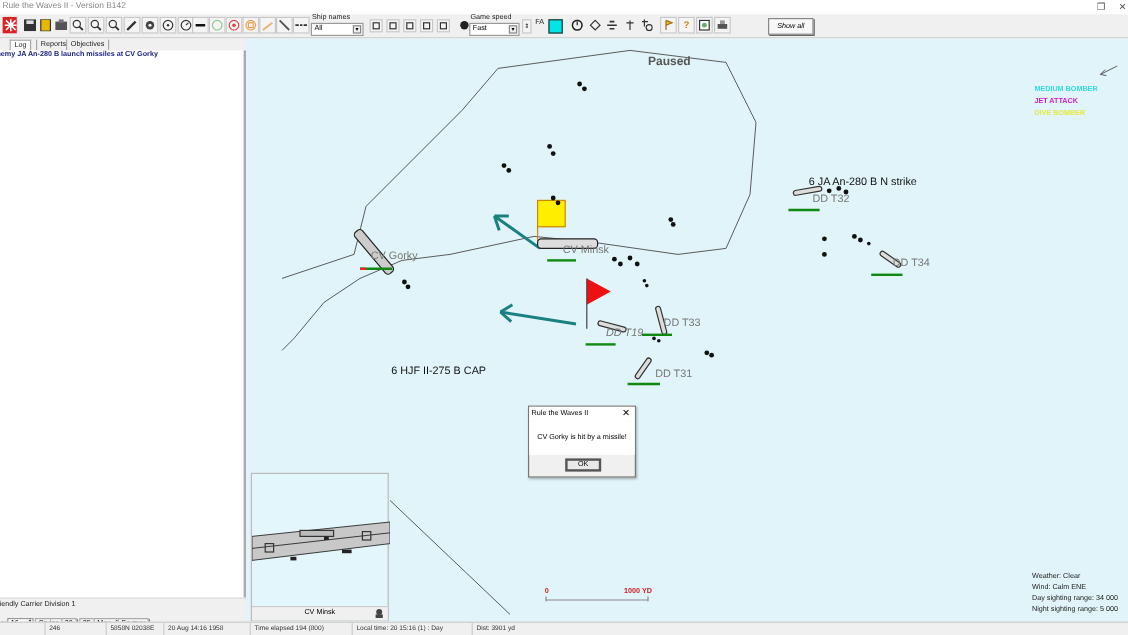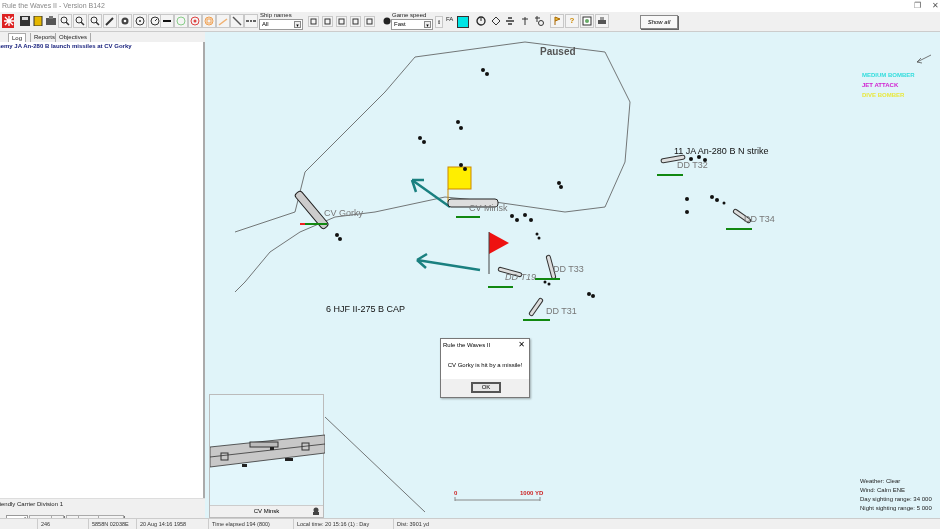--- a/index.html
+++ b/index.html
@@ -353,29 +353,29 @@
         <circle cx="135" cy="207" r="2"></circle>
     </g>
 
     <path d="M726 23 L712 30 M712 30 L716 26 M712 30 L717 31" stroke="#555" stroke-width="0.8" fill="none"></path>
 
     <path d="M250 468 L335 468 M250 465 L250 469 M335 465 L335 469" stroke="#888" stroke-width="1"></path>
   </svg>
 
   <span class="maptext" style="left:335px; top:14px; font-weight:bold; color:#555; font-size:10px;">Paused</span>
 
-  <span class="maptext" style="left:119px; top:176px; color:#777;">CV Gorky</span>
+  <span class="maptext" style="left:104px; top:176px; color:#777;">CV Gorky</span>
   <span class="maptext" style="left:264px; top:171px; color:#777;">CV Minsk</span>
   <span class="maptext" style="left:300px; top:240px; color:#777;font-style:italic;">DD T19</span>
   <span class="maptext" style="left:348px; top:232px; color:#777;">DD T33</span>
   <span class="maptext" style="left:341px; top:274px; color:#777;">DD T31</span>
   <span class="maptext" style="left:472px; top:128px; color:#777;">DD T32</span>
   <span class="maptext" style="left:539px; top:182px; color:#777;">DD T34</span>
 
-  <span class="maptext" style="left:469px; top:114px; color:#111;">11 JA An-280 B N strike</span>
+  <span class="maptext" style="left:469px; top:114px; color:#111;">6 JA An-280 B N strike</span>
   <span class="maptext" style="left:121px; top:261px; color:#111;margin-top:11px;">6 HJF II-275 B CAP</span>
 
   <span class="legend-item" style="left: 657px; top: 40px; color: rgb(51, 221, 221);">MEDIUM BOMBER</span>
   <span class="legend-item" style="left: 657px; top: 50px; color: rgb(208, 30, 208);">JET ATTACK</span>
   <span class="legend-item" style="left: 657px; top: 60px; color: rgb(232, 232, 64);">DIVE BOMBER</span>
 
   <span class="info" style="left:249px; top:457px; color:#cc2222; font-weight:bold;">0</span>
   <span class="info" style="left:315px; top:457px; color:#cc2222; font-weight:bold;">1000 YD</span>
 
   <div style="position:absolute; left:655px; top:445px;">

